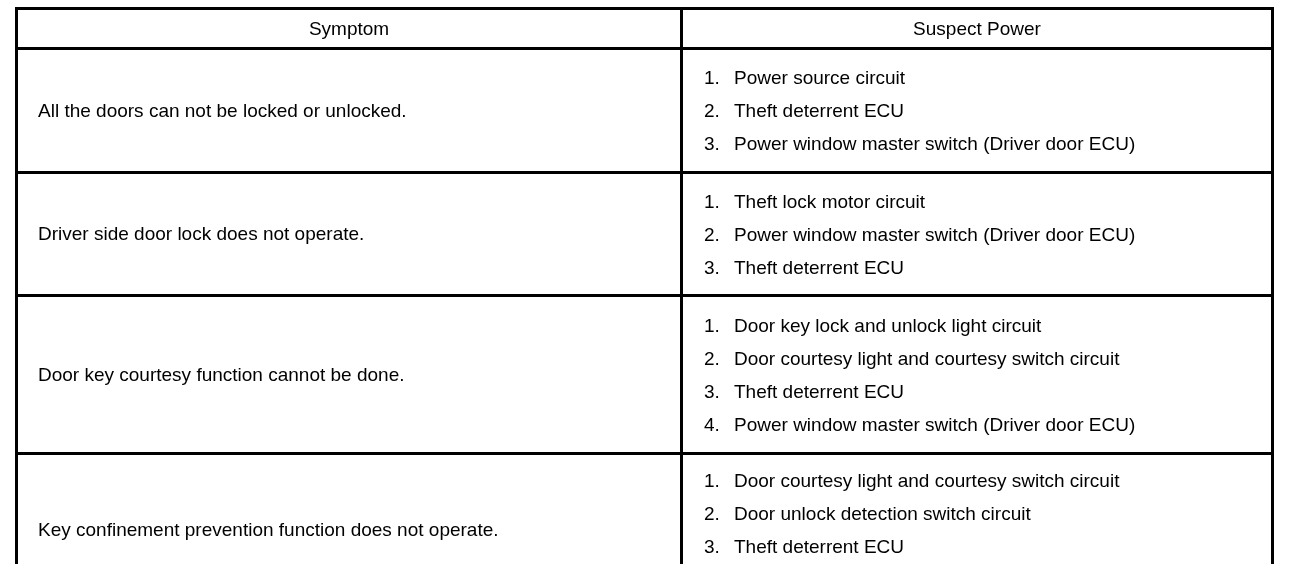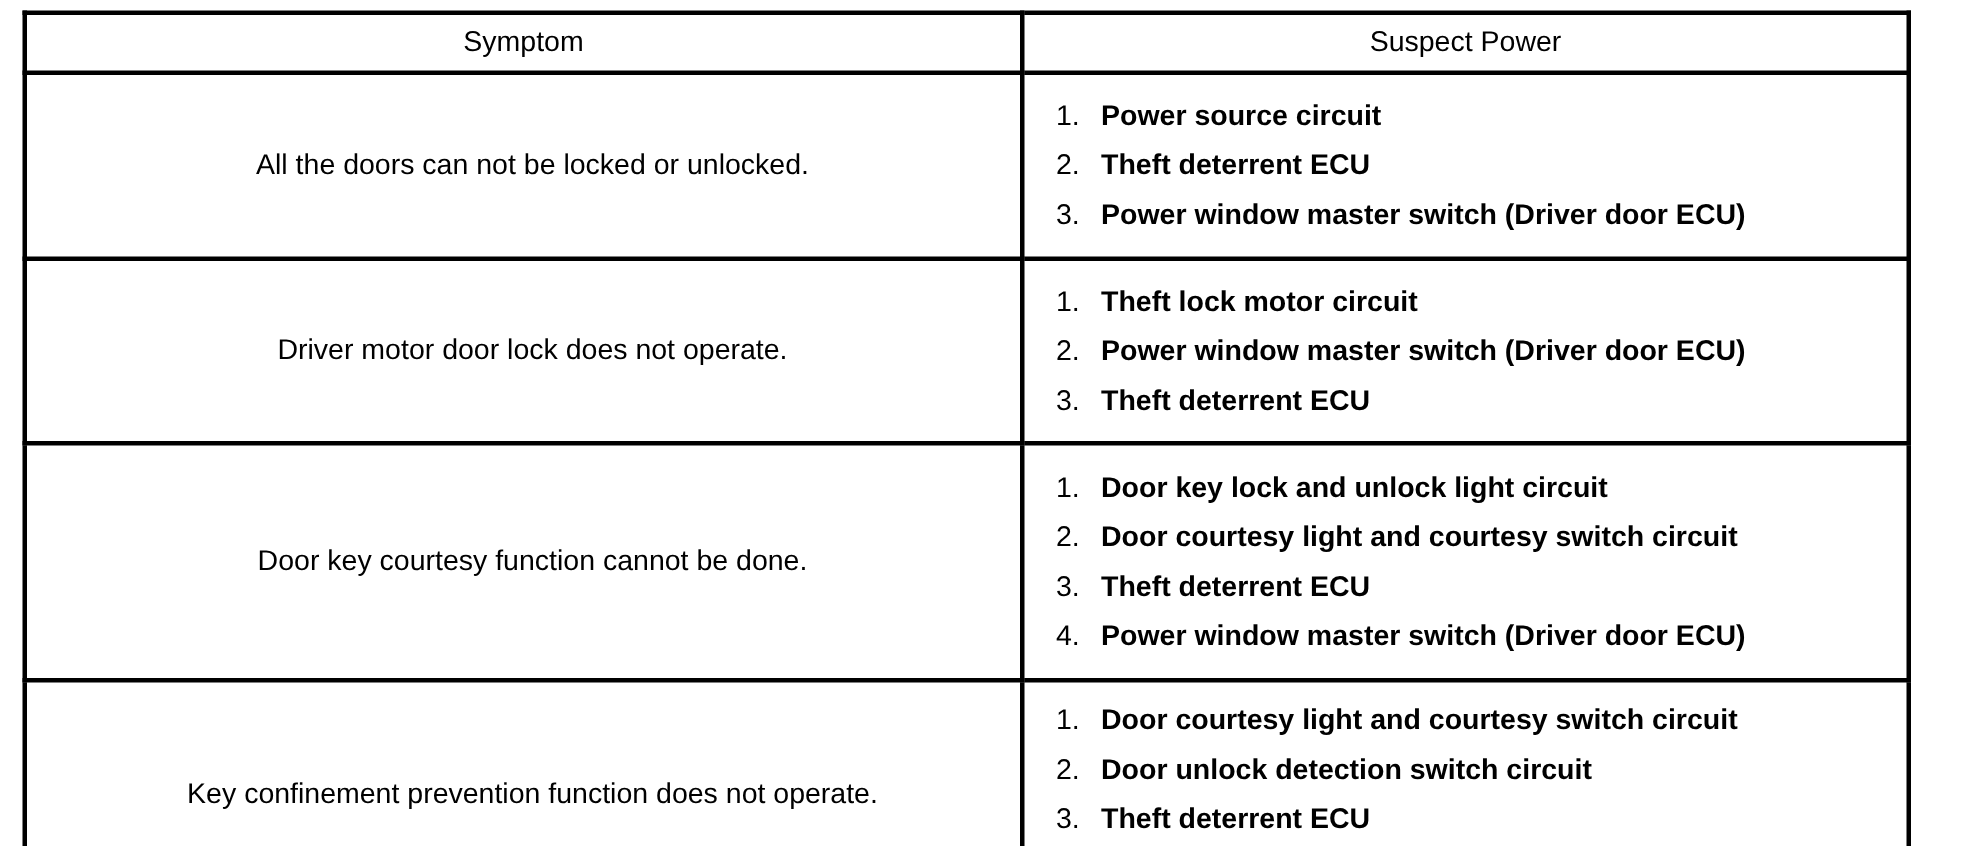--- a/index.html
+++ b/index.html
@@ -39,21 +39,21 @@
     font-weight: normal;
     text-align: center;
     vertical-align: middle;
     padding: 0;
     margin-top: 17px;
   }
   col.symptom-col { width: 665px; }
   col.suspect-col { width: 591px; }
   td.symptom-cell {
     vertical-align: middle;
-    text-align: center;
+    text-align: left;
     padding: 0 8px 0 20px;
   }
   td.suspect-cell {
     vertical-align: middle;
     padding: 8px 4px 8px 0;
   }
   .suspect-list {
     margin: 0;
     padding: 0;
     list-style: none;
@@ -66,21 +66,20 @@
   }
   .item-number {
     display: inline-block;
     width: 30px;
     padding-left: 21px;
     flex: 0 0 auto;
     text-align: left;
   }
   .item-text {
     display: inline-block;
-    font-weight: bold;
   }
   tr.row-h111 td { height: 105px; }
   tr.row-h110 td { height: 104px; }
   tr.row-h145 td { height: 139px; }
   tr.row-h139 td { height: 133px; }
 </style>
 </head>
 <body>
 
 <div class="page">
@@ -109,21 +108,21 @@
               <span class="item-text">Theft deterrent ECU</span>
             </div>
             <div class="suspect-item">
               <span class="item-number">3.</span>
               <span class="item-text">Power window master switch (Driver door ECU)</span>
             </div>
           </div>
         </td>
       </tr>
       <tr class="row-h110">
-        <td class="symptom-cell">Driver motor door lock does not operate.</td>
+        <td class="symptom-cell">Driver side door lock does not operate.</td>
         <td class="suspect-cell">
           <div class="suspect-list">
             <div class="suspect-item">
               <span class="item-number">1.</span>
               <span class="item-text">Theft lock motor circuit</span>
             </div>
             <div class="suspect-item">
               <span class="item-number">2.</span>
               <span class="item-text">Power window master switch (Driver door ECU)</span>
             </div>

